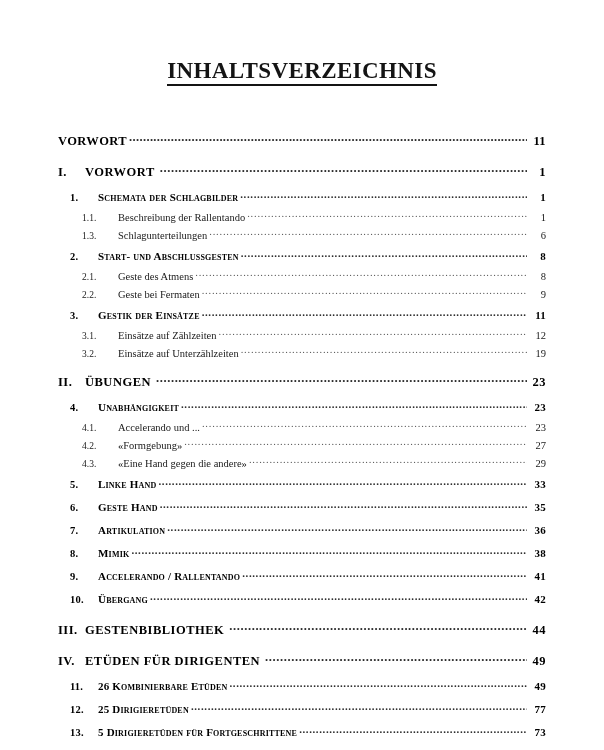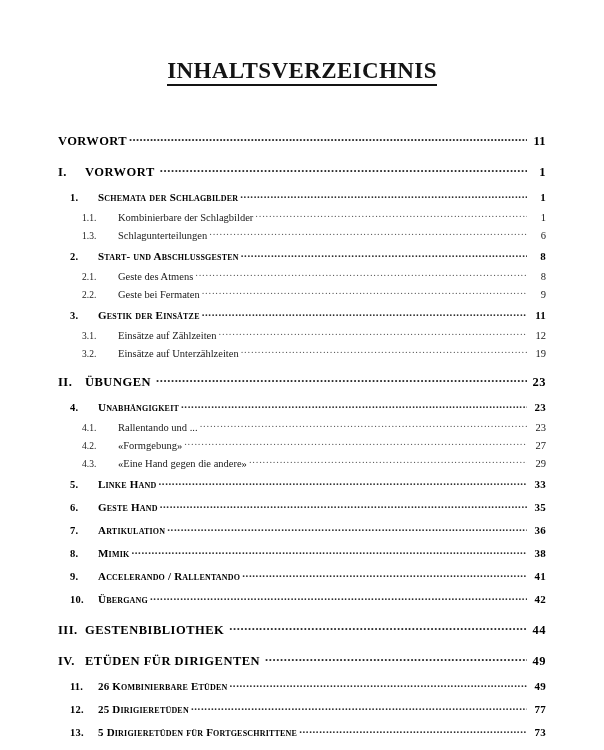--- a/index.html
+++ b/index.html
@@ -165,21 +165,21 @@
         <span class="pg">1</span>
       </div>
       <div class="toc-row lvl2 gap-sm">
         <span class="num">1.</span>
         <span class="label">Schemata der Schlagbilder</span>
         <span class="leader"></span>
         <span class="pg">1</span>
       </div>
       <div class="toc-row lvl3">
         <span class="num">1.1.</span>
-        <span class="label">Kombinierbare der Schlagbilder</span>
+        <span class="label">Beschreibung der Rallentando</span>
         <span class="leader"></span>
         <span class="pg">1</span>
       </div>
       <div class="toc-row lvl3">
         <span class="num">1.3.</span>
         <span class="label">Schlagunterteilungen</span>
         <span class="leader"></span>
         <span class="pg">6</span>
       </div>
       <div class="toc-row lvl2">
@@ -225,21 +225,21 @@
         <span class="pg">23</span>
       </div>
       <div class="toc-row lvl2 gap-sm">
         <span class="num">4.</span>
         <span class="label">Unabhängigkeit</span>
         <span class="leader"></span>
         <span class="pg">23</span>
       </div>
       <div class="toc-row lvl3">
         <span class="num">4.1.</span>
-        <span class="label">Rallentando und ...</span>
+        <span class="label">Accelerando und ...</span>
         <span class="leader"></span>
         <span class="pg">23</span>
       </div>
       <div class="toc-row lvl3">
         <span class="num">4.2.</span>
         <span class="label">«Formgebung»</span>
         <span class="leader"></span>
         <span class="pg">27</span>
       </div>
       <div class="toc-row lvl3">

